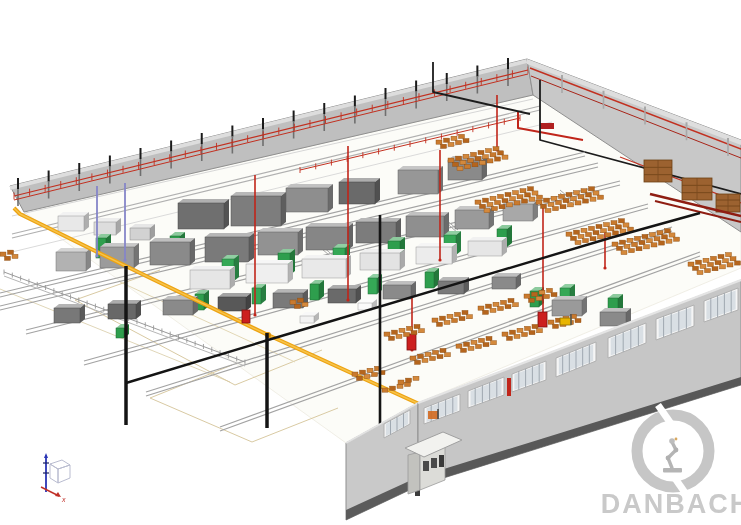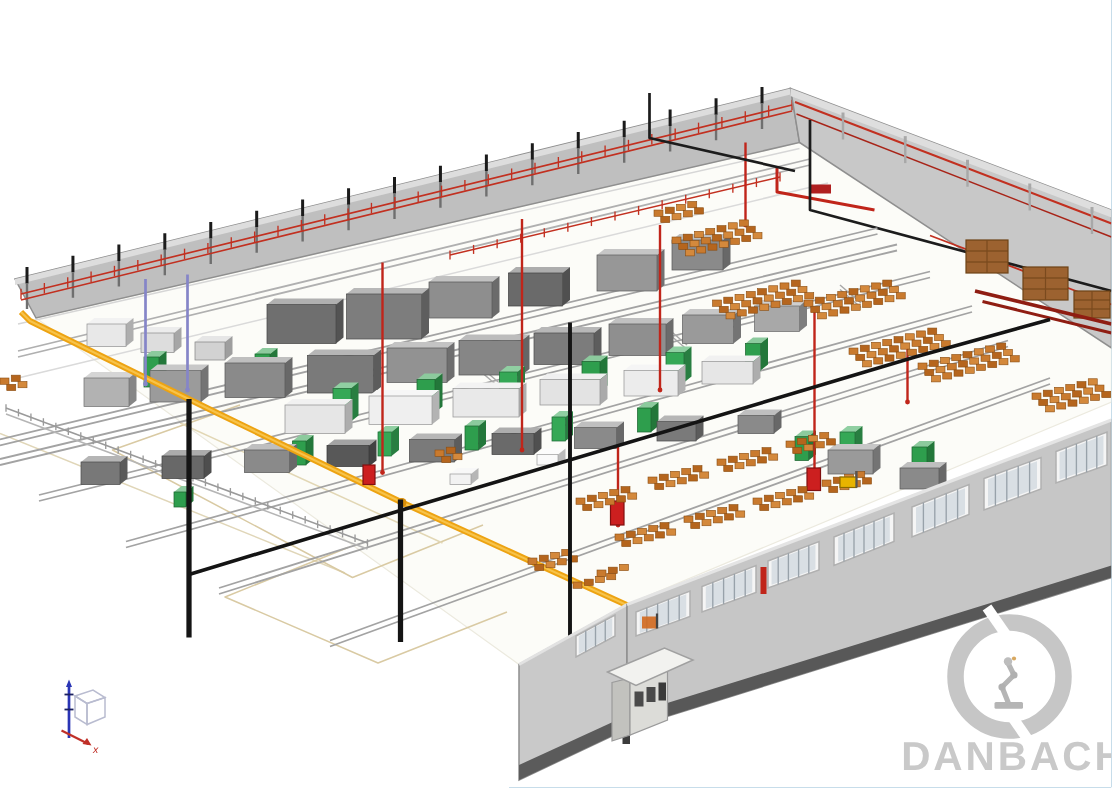--- a/index.html
+++ b/index.html
@@ -1,17 +1,17 @@
 <!DOCTYPE html>
 <html><head>
 <meta charset="utf-8">
 <style>
   html,body{margin:0;padding:0;background:#ffffff;}
   body{width:741px;height:525px;overflow:hidden;font-family:"Liberation Sans",sans-serif;}
-  #stage{position:relative;width:741px;height:525px;background:#0369a1;}
+  #stage{position:relative;width:741px;height:525px;background:#eab308;}
   svg{display:block;}
   .wordmark{font-family:"Liberation Sans",sans-serif;font-weight:bold;letter-spacing:2px;}
   .axis-label{font-family:"Liberation Sans",sans-serif;font-style:italic;}
 </style>
 </head>
 <body>
 
 <div id="stage">
 <svg width="741" height="525" viewBox="0 0 741 525" xmlns="http://www.w3.org/2000/svg">
 

